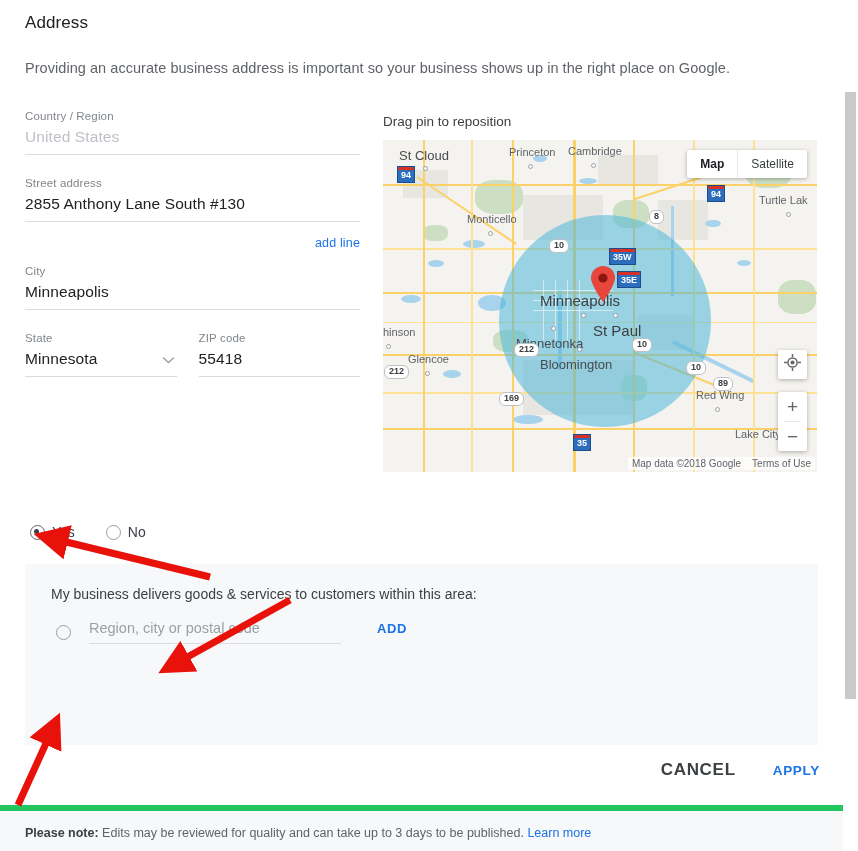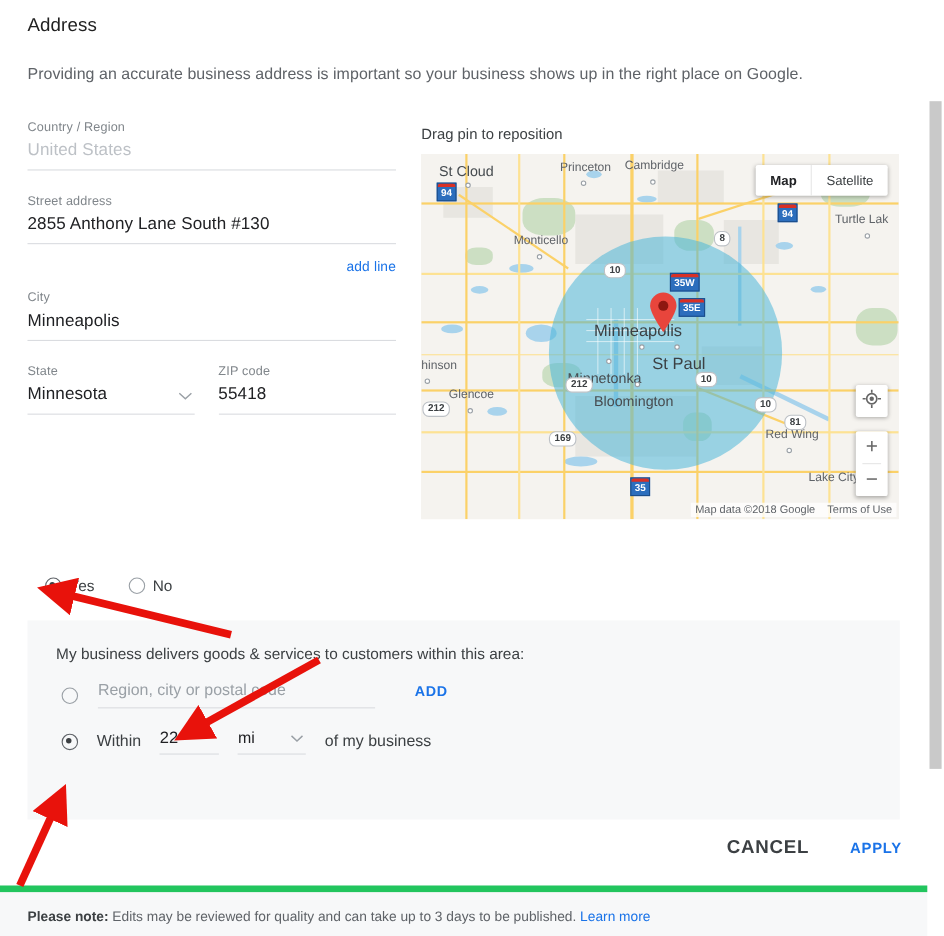--- a/index.html
+++ b/index.html
@@ -148,21 +148,21 @@
   .map-attr span{ white-space:nowrap; }
 
   
   .deliver-q{
     position:absolute; left:25px; top:497px;
     font-size:14px; color:#3c4043;
   }
   .deliver-q a{ color:#1a73e8; text-decoration:none; cursor:pointer; }
 
   .radio-row{
-    position:absolute; left:41px; top:524px;
+    position:absolute; left:30px; top:524px;
     display:flex; align-items:center; gap:7px;
     font-size:14px; color:#3c4043;
   }
   .radio-row .gap{ width:17px; }
   .radio{
     width:15px; height:15px; border-radius:50%;
     border:1.6px solid #9aa0a6; display:inline-block; position:relative;
     cursor:pointer; flex:none;
   }
   .radio.on{ border-color:#5f6368; }
@@ -420,21 +420,21 @@
     <div class="shield interstate" style="left:14px;top:26px;"><span class="top"></span><span>94</span></div>
     <div class="shield" style="left:266px;top:70px;">8</div>
     <div class="shield" style="left:166px;top:99px;">10</div>
     <div class="shield interstate" style="left:226px;top:108px;"><span class="top"></span><span>35W</span></div>
     <div class="shield interstate" style="left:234px;top:131px;"><span class="top"></span><span>35E</span></div>
     <div class="shield interstate" style="left:324px;top:45px;"><span class="top"></span><span>94</span></div>
     <div class="shield" style="left:249px;top:198px;">10</div>
     <div class="shield" style="left:131px;top:203px;">212</div>
     <div class="shield" style="left:1px;top:225px;">212</div>
     <div class="shield" style="left:303px;top:221px;">10</div>
-    <div class="shield" style="left:330px;top:237px;">81</div>
+    <div class="shield" style="left:330px;top:237px;">89</div>
     <div class="shield" style="left:116px;top:252px;">169</div>
     <div class="shield interstate" style="left:190px;top:294px;"><span class="top"></span><span>35</span></div>
 
     <div class="map-type">
       <div class="active">Map</div>
       <div class="sep"></div>
       <div>Satellite</div>
     </div>
 
     <div class="locate-btn">
@@ -473,34 +473,20 @@
 
   <div class="panel">
     <div class="panel-title">My business delivers goods &amp; services to customers within this area:</div>
 
     <div class="prow1">
       <span class="radio"></span>
       <span class="region-input">Region, city or postal code</span>
       <span class="add-btn">ADD</span>
     </div>
 
-    <div class="prow2">
-      <span class="radio on"></span>
-      <span>Within</span>
-      <span class="num-input">22</span>
-      <span class="unit-select">
-        <span>mi</span>
-        <span class="chev">
-          <svg width="12" height="7" viewBox="0 0 12 7">
-              <path d="M1 1 L6 5.6 L11 1" fill="none" stroke="#9aa0a6" stroke-width="1.3"></path>
-            </svg>
-        </span>
-      </span>
-      <span>of my business</span>
-    </div>
 
   </div>
 
   <div class="actions">
     <span class="btn-cancel">CANCEL</span>
     <span class="btn-apply">APPLY</span>
   </div>
 
   <div class="note">
     <div class="note-inner">

